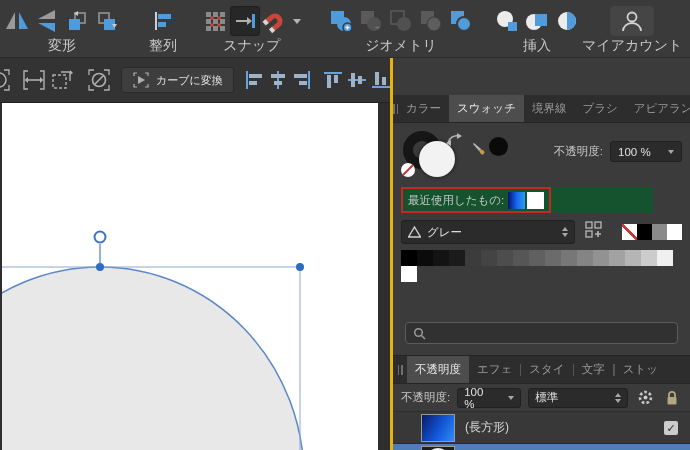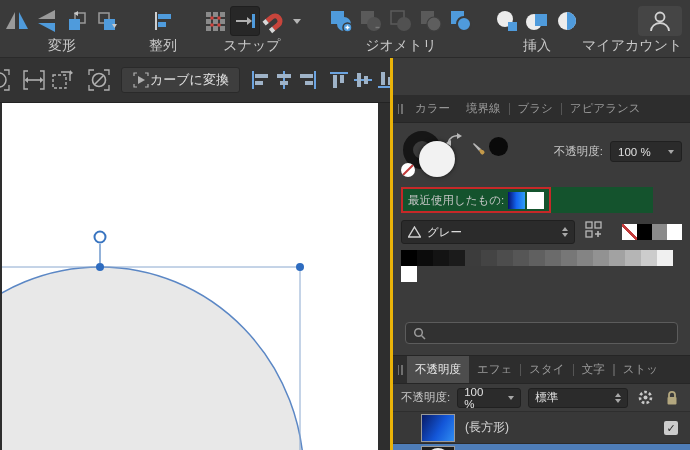--- a/index.html
+++ b/index.html
@@ -24,21 +24,21 @@
   .gsep { width:1px; background:#2c2c2c; align-self:stretch; margin:2px 6px 0 6px; }
 
   
   .main { flex:1; display:flex; min-height:0; }
   .left-col { width:390px; display:flex; flex-direction:column; background:#303030; }
   .toolbar-second { height:45px; background:#333333; border-bottom:1px solid #232323;
     display:flex; align-items:center; padding-left:0; overflow:hidden; }
   .t2btn { width:26px; height:26px; border:none; background:transparent; display:flex;
     align-items:center; justify-content:center; cursor:pointer; margin:0 1px; }
   .convert-btn { height:26px; background:#3e3e3e; border:1px solid #2a2a2a; border-radius:3px;
-    color:#e3e3e3; font-size:13px; display:flex; align-items:center; padding:0 10px;
+    color:#e3e3e3; font-size:11px; display:flex; align-items:center; gap:6px; padding:0 10px;
     margin:0 8px; cursor:pointer; white-space:nowrap; }
 
   
   .canvas-wrap { flex:1; position:relative; background:#2e2e2e; }
   .canvas-white { position:absolute; left:2px; right:12px; top:0; bottom:0; background:#ffffff;
     overflow:hidden; }
 
   
   .panel { width:300px; background:#3b3b3b; display:flex; flex-direction:column; border-left:3px solid #eab308; }
   .panel-spacer-top { height:37px; background:#3b3b3b; }
@@ -284,21 +284,21 @@
             <circle cx="13" cy="13" r="9" fill="#ececec"></circle>
             <path d="M13,4 a9,9 0 0 1 0,18 z" fill="#4f9bdc"></path>
           </svg>
         </button>
       </div>
       <div class="tlabel">挿入</div>
     </div>
 
     <div style="flex:1"></div>
 
-    <div class="tgroup" style="margin-right:9px;align-items:flex-end;">
+    <div class="tgroup" style="margin-right:9px;">
       <div class="trow">
         <button class="tbtn boxed">
           <svg width="26" height="26">
             <circle cx="13" cy="9" r="4.5" fill="none" stroke="#d2d2d2" stroke-width="1.8"></circle>
             <path d="M4,23 a9,8 0 0 1 18,0" fill="none" stroke="#d2d2d2" stroke-width="1.8"></path>
           </svg>
         </button>
       </div>
       <div class="tlabel">マイアカウント</div>
     </div>
@@ -404,20 +404,21 @@
 
     <div class="panel">
       <div class="panel-spacer-top"></div>
 
       <div class="tabbar">
         <div class="handle">
             <i></i>
             <i></i>
           </div>
         <div class="tab">カラー</div>
+        <div class="tab active">スウォッチ</div>
         <div class="tab">境界線</div>
         <div class="tabsep"></div>
         <div class="tab">ブラシ</div>
         <div class="tabsep"></div>
         <div class="tab">アピアランス</div>
 
       </div>
 
       <div class="sw-content">
         <div class="fillstroke-row">

